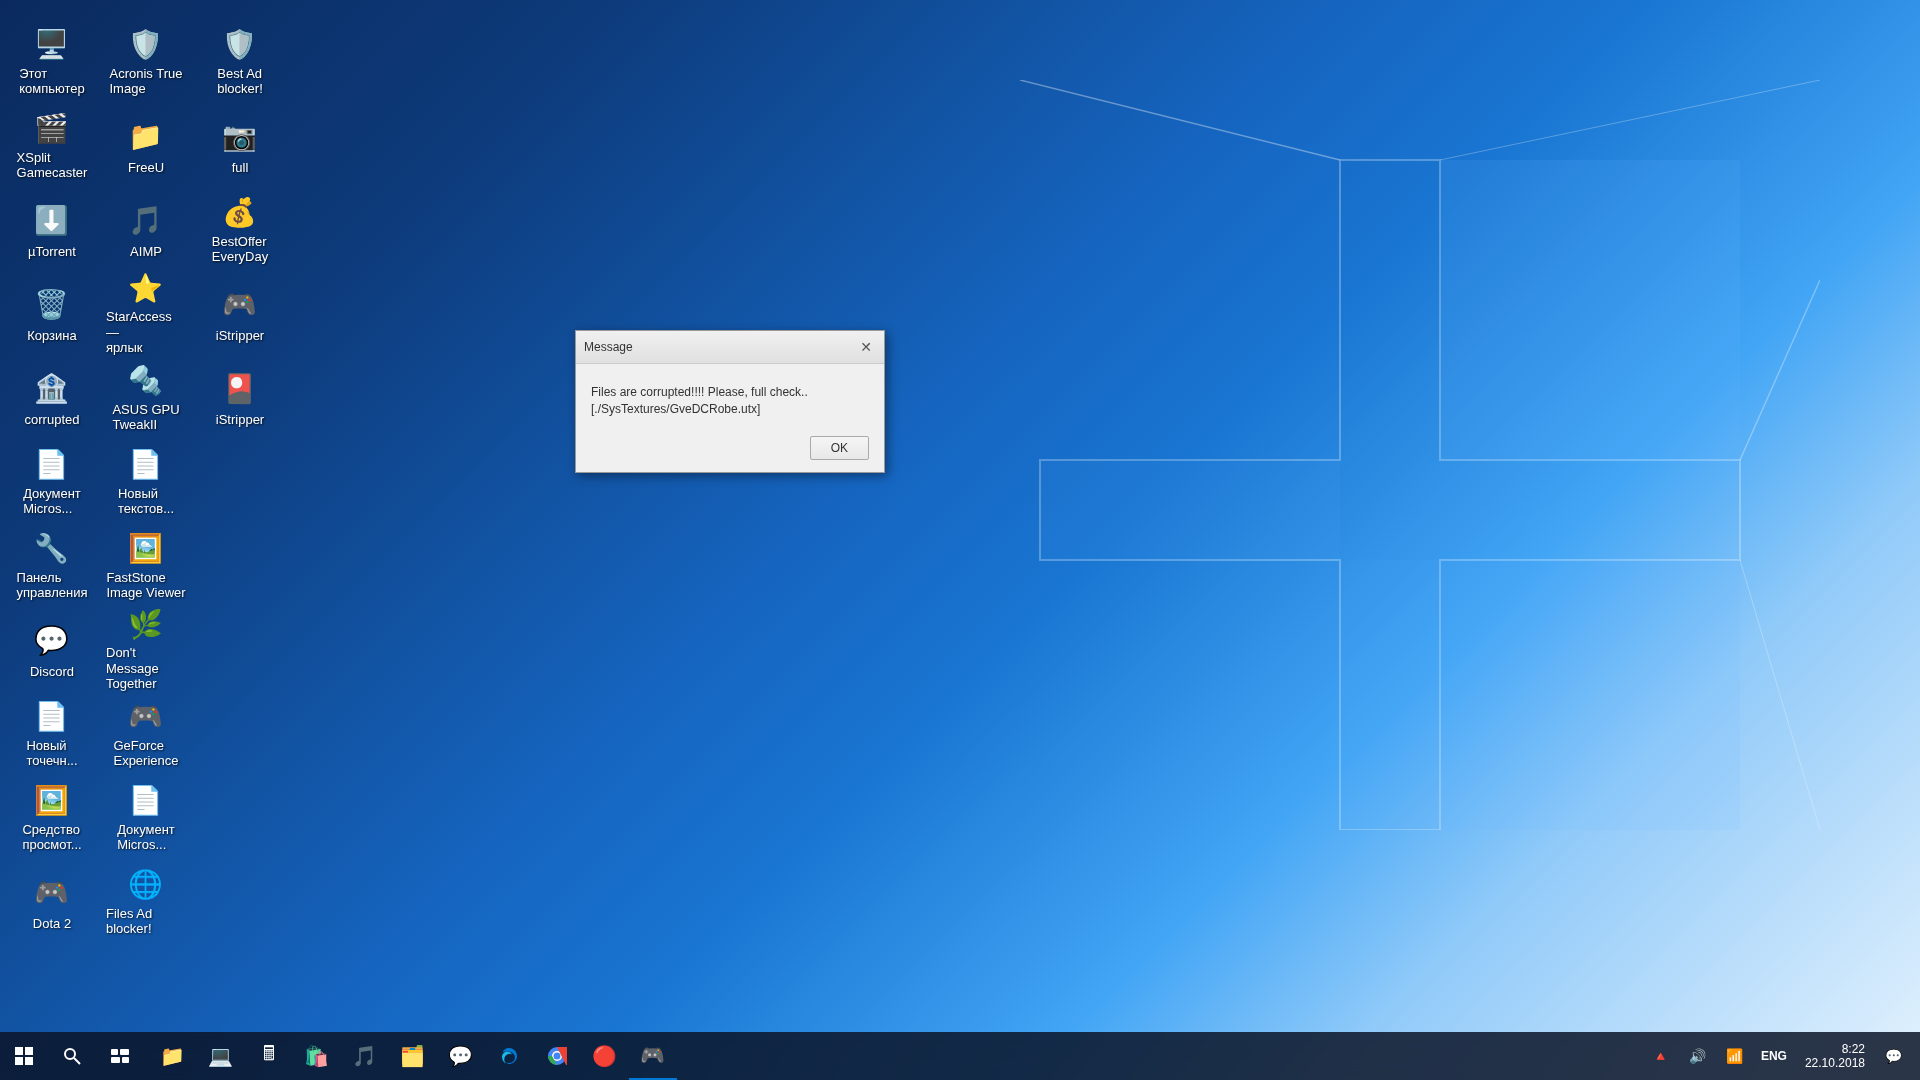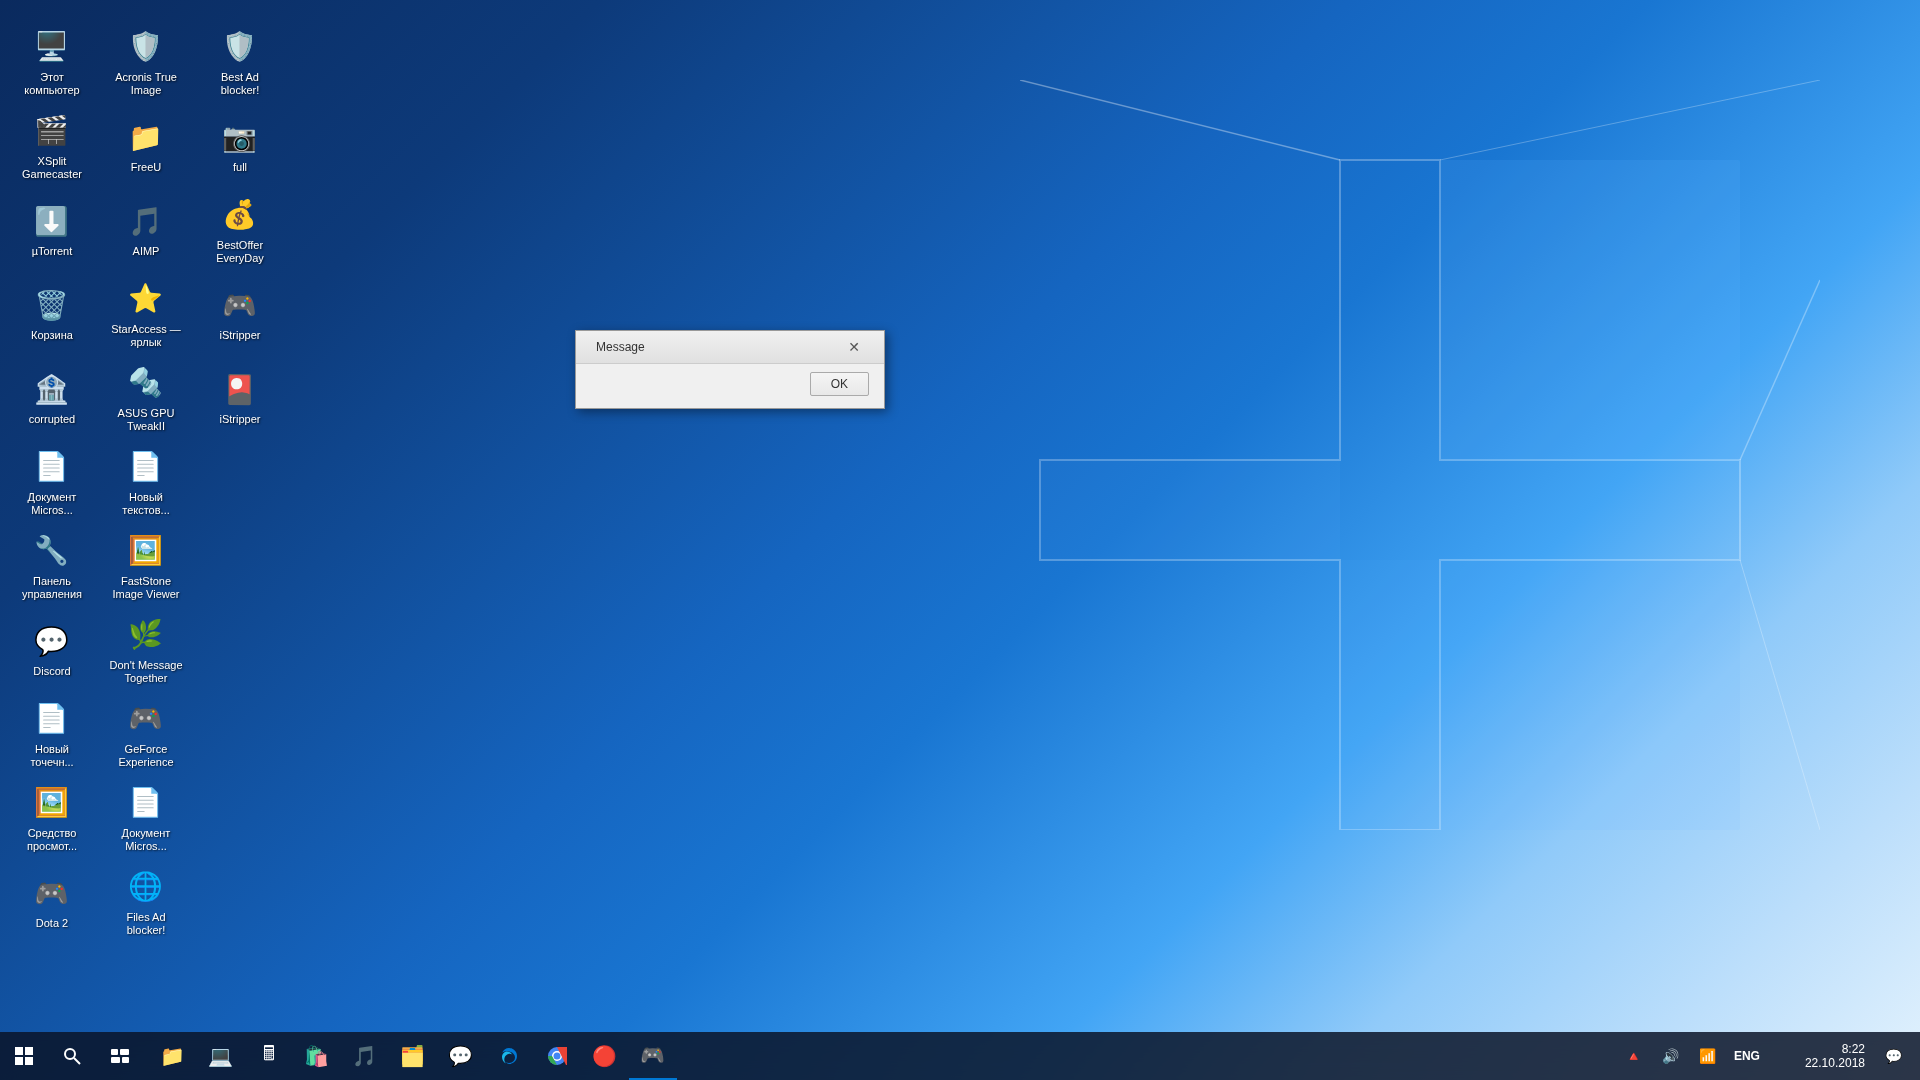--- a/index.html
+++ b/index.html
@@ -55,22 +55,22 @@
       height: 40px;
       display: flex;
       align-items: center;
       justify-content: center;
       font-size: 28px;
       margin-bottom: 4px;
     }
 
     .desktop-icon .icon-label {
       color: white;
-      font-size: 11px;
-      text-align: center;
+      font-size: 13px;
+      text-align: left;
       text-shadow: 1px 1px 2px rgba(0,0,0,0.8);
       line-height: 1.2;
       max-width: 85px;
       word-wrap: break-word;
     }
 
     
     #taskbar {
       position: absolute;
       bottom: 0;
@@ -161,21 +161,20 @@
     .taskbar-clock {
       display: flex;
       flex-direction: column;
       align-items: flex-end;
       justify-content: center;
       color: white;
       font-size: 12px;
       cursor: pointer;
       padding: 0 8px;
       height: 48px;
-      margin-left: 27px;
     }
 
     .taskbar-lang {
       color: white;
       font-size: 12px;
       padding: 0 5px;
       font-weight: bold;
     }
 
     
@@ -195,21 +194,21 @@
       width: 310px;
       background: #f0f0f0;
       border: 1px solid #999;
       box-shadow: 3px 3px 10px rgba(0,0,0,0.4);
       font-family: 'Segoe UI', sans-serif;
     }
 
     .dialog-titlebar {
       background: linear-gradient(to bottom, #f0f0f0, #e0e0e0);
       border-bottom: 1px solid #ccc;
-      padding: 6px 20px;
+      padding: 6px 8px;
       display: flex;
       align-items: center;
       justify-content: space-between;
       cursor: default;
     }
 
     .dialog-title {
       font-size: 12px;
       color: #333;
       font-weight: normal;
@@ -420,20 +419,23 @@
       <div class="icon-label">iStripper</div>
     </div>
 
   </div>
 
   <div id="modal-overlay">
     <div id="message-dialog">
       <div class="dialog-titlebar">
         <span class="dialog-title">Message</span>
         <button class="dialog-close-btn">✕</button>
+      </div>
+      <div class="dialog-body">
+        <span>Files are corrupted!!!! Please, full check.. [./SysTextures/GveDCRobe.utx]</span>
       </div>
       <div class="dialog-footer">
         <button class="dialog-ok-btn">OK</button>
       </div>
     </div>
   </div>
 
   <div id="taskbar">
 
     <div class="taskbar-start">

